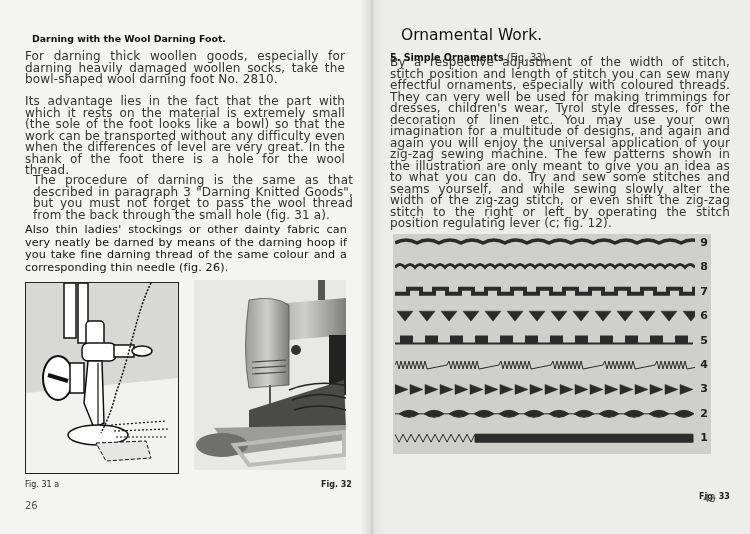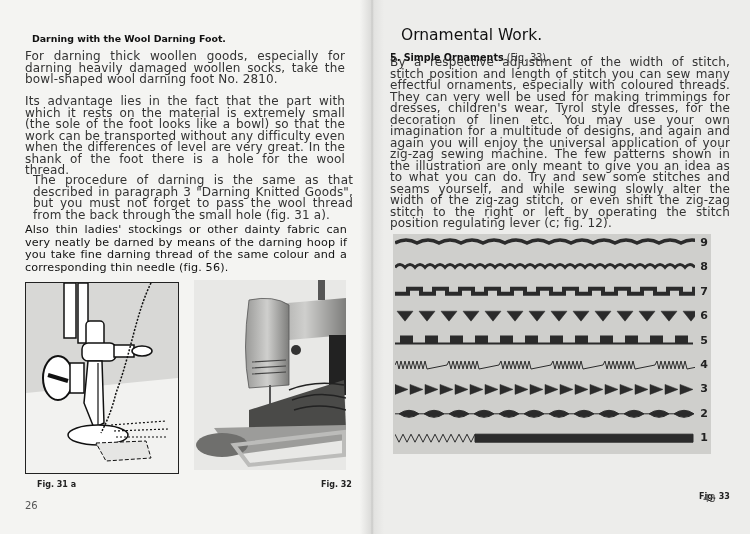--- a/index.html
+++ b/index.html
@@ -32,21 +32,21 @@
 <body>
 
 <div class="page left"></div>
 <div class="page right"></div>
 <div class="spine"></div>
 
 <div class="h-left">Darning with the Wool Darning Foot.</div>
 <div class="txt p1">For darning thick woollen goods, especially for darning heavily damaged woollen socks, take the bowl-shaped wool darning foot No. 2810.</div>
 <div class="txt p2">Its advantage lies in the fact that the part with which it rests on the material is extremely small (the sole of the foot looks like a bowl) so that the work can be transported without any difficulty even when the differences of level are very great. In the shank of the foot there is a hole for the wool thread.</div>
 <div class="txt p3">The procedure of darning is the same as that described in paragraph 3 "Darning Knitted Goods", but you must not forget to pass the wool thread from the back through the small hole (fig. 31 a).</div>
-<div class="txt p4">Also thin ladies' stockings or other dainty fabric can very neatly be darned by means of the darning hoop if you take fine darning thread of the same colour and a corresponding thin needle (fig. 56).</div>
+<div class="txt p4">Also thin ladies' stockings or other dainty fabric can very neatly be darned by means of the darning hoop if you take fine darning thread of the same colour and a corresponding thin needle (fig. 26).</div>
 
 <div class="fig fig31">
   <svg width="152" height="190" viewBox="0 0 152 190">
     <rect x="0" y="0" width="152" height="190" fill="#f2f2f0"></rect>
     <polygon points="0,0 152,0 152,95 0,110" fill="#d8d8d6"></polygon>
     <rect x="38" y="0" width="12" height="55" fill="#fff" stroke="#111" stroke-width="1.5"></rect>
     <rect x="52" y="0" width="10" height="60" fill="#fff" stroke="#111" stroke-width="1.5"></rect>
     <rect x="60" y="38" width="18" height="26" rx="4" fill="#fff" stroke="#111" stroke-width="1.5"></rect>
     <rect x="56" y="60" width="34" height="18" rx="6" fill="#fff" stroke="#111" stroke-width="1.5"></rect>
     <rect x="88" y="62" width="20" height="12" fill="#fff" stroke="#111" stroke-width="1.5"></rect>
@@ -55,21 +55,21 @@
     <path d="M22 92 L42 98" stroke="#111" stroke-width="4"></path>
     <rect x="44" y="80" width="14" height="30" fill="#fff" stroke="#111" stroke-width="1.5"></rect>
     <path d="M62 78 L76 78 L78 140 L68 145 L58 120 Z" fill="#fff" stroke="#111" stroke-width="1.5"></path>
     <line x1="72" y1="80" x2="72" y2="150" stroke="#111" stroke-width="1.2"></line>
     <ellipse cx="72" cy="152" rx="30" ry="10" fill="#fff" stroke="#111" stroke-width="1.5"></ellipse>
     <path d="M70 160 L120 158 L125 175 L80 178 Z" fill="#e6e6e4" stroke="#111" stroke-width="1" stroke-dasharray="4,2"></path>
     <path d="M125 0 C110 30,105 70,90 110 C85 130,80 140,75 150" fill="none" stroke="#111" stroke-width="1.5" stroke-dasharray="2,1.5"></path>
     <path d="M85 142 L140 138 M88 148 L142 146 M90 154 L140 154" stroke="#111" stroke-width="1.2" stroke-dasharray="2,2"></path>
   </svg>
 </div>
-<div class="cap" style="left:37px;top:480px;font-weight:bold;">Fig. 31 a</div>
+<div class="cap" style="left:25px;top:480px;font-weight:normal;">Fig. 31 a</div>
 
 <div class="fig fig32">
   <svg width="152" height="190" viewBox="0 0 152 190">
     <defs>
       <linearGradient id="g1" x1="0" y1="0" x2="1" y2="0">
         <stop offset="0" stop-color="#9a9a98"></stop>
           <stop offset="0.5" stop-color="#cfcfcd"></stop>
           <stop offset="1" stop-color="#7d7d7b"></stop>
       </linearGradient>
     </defs>

